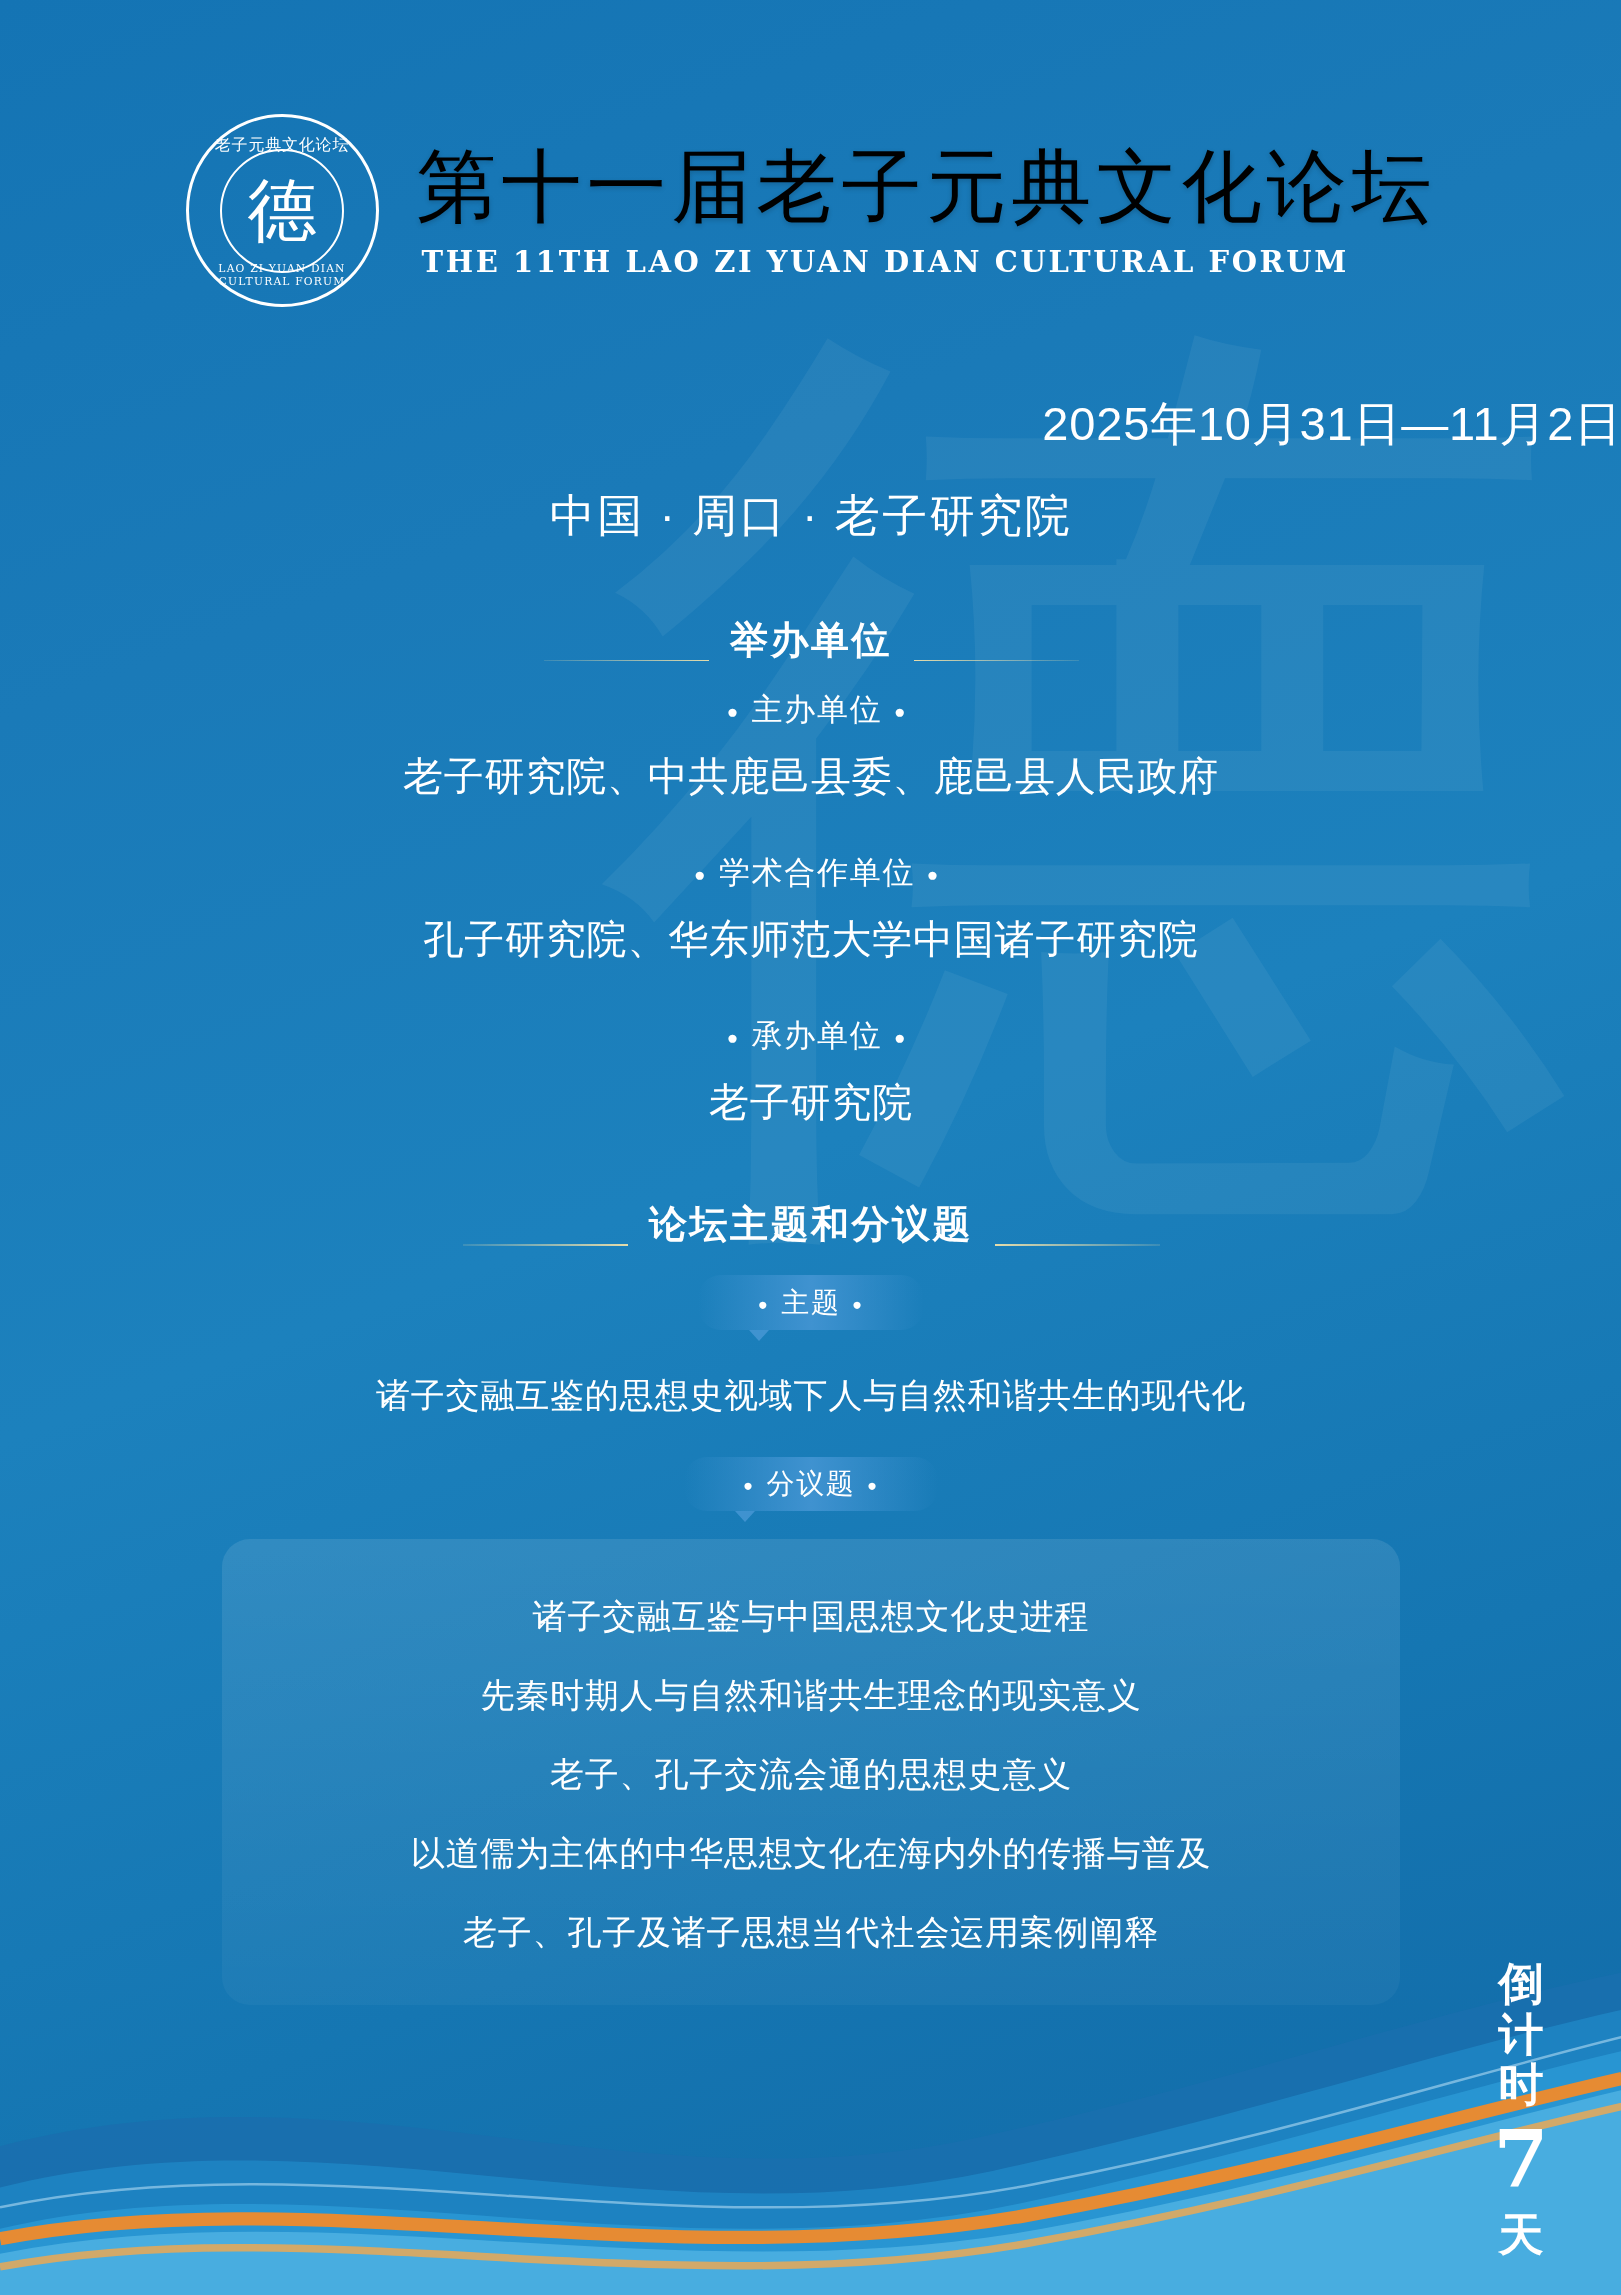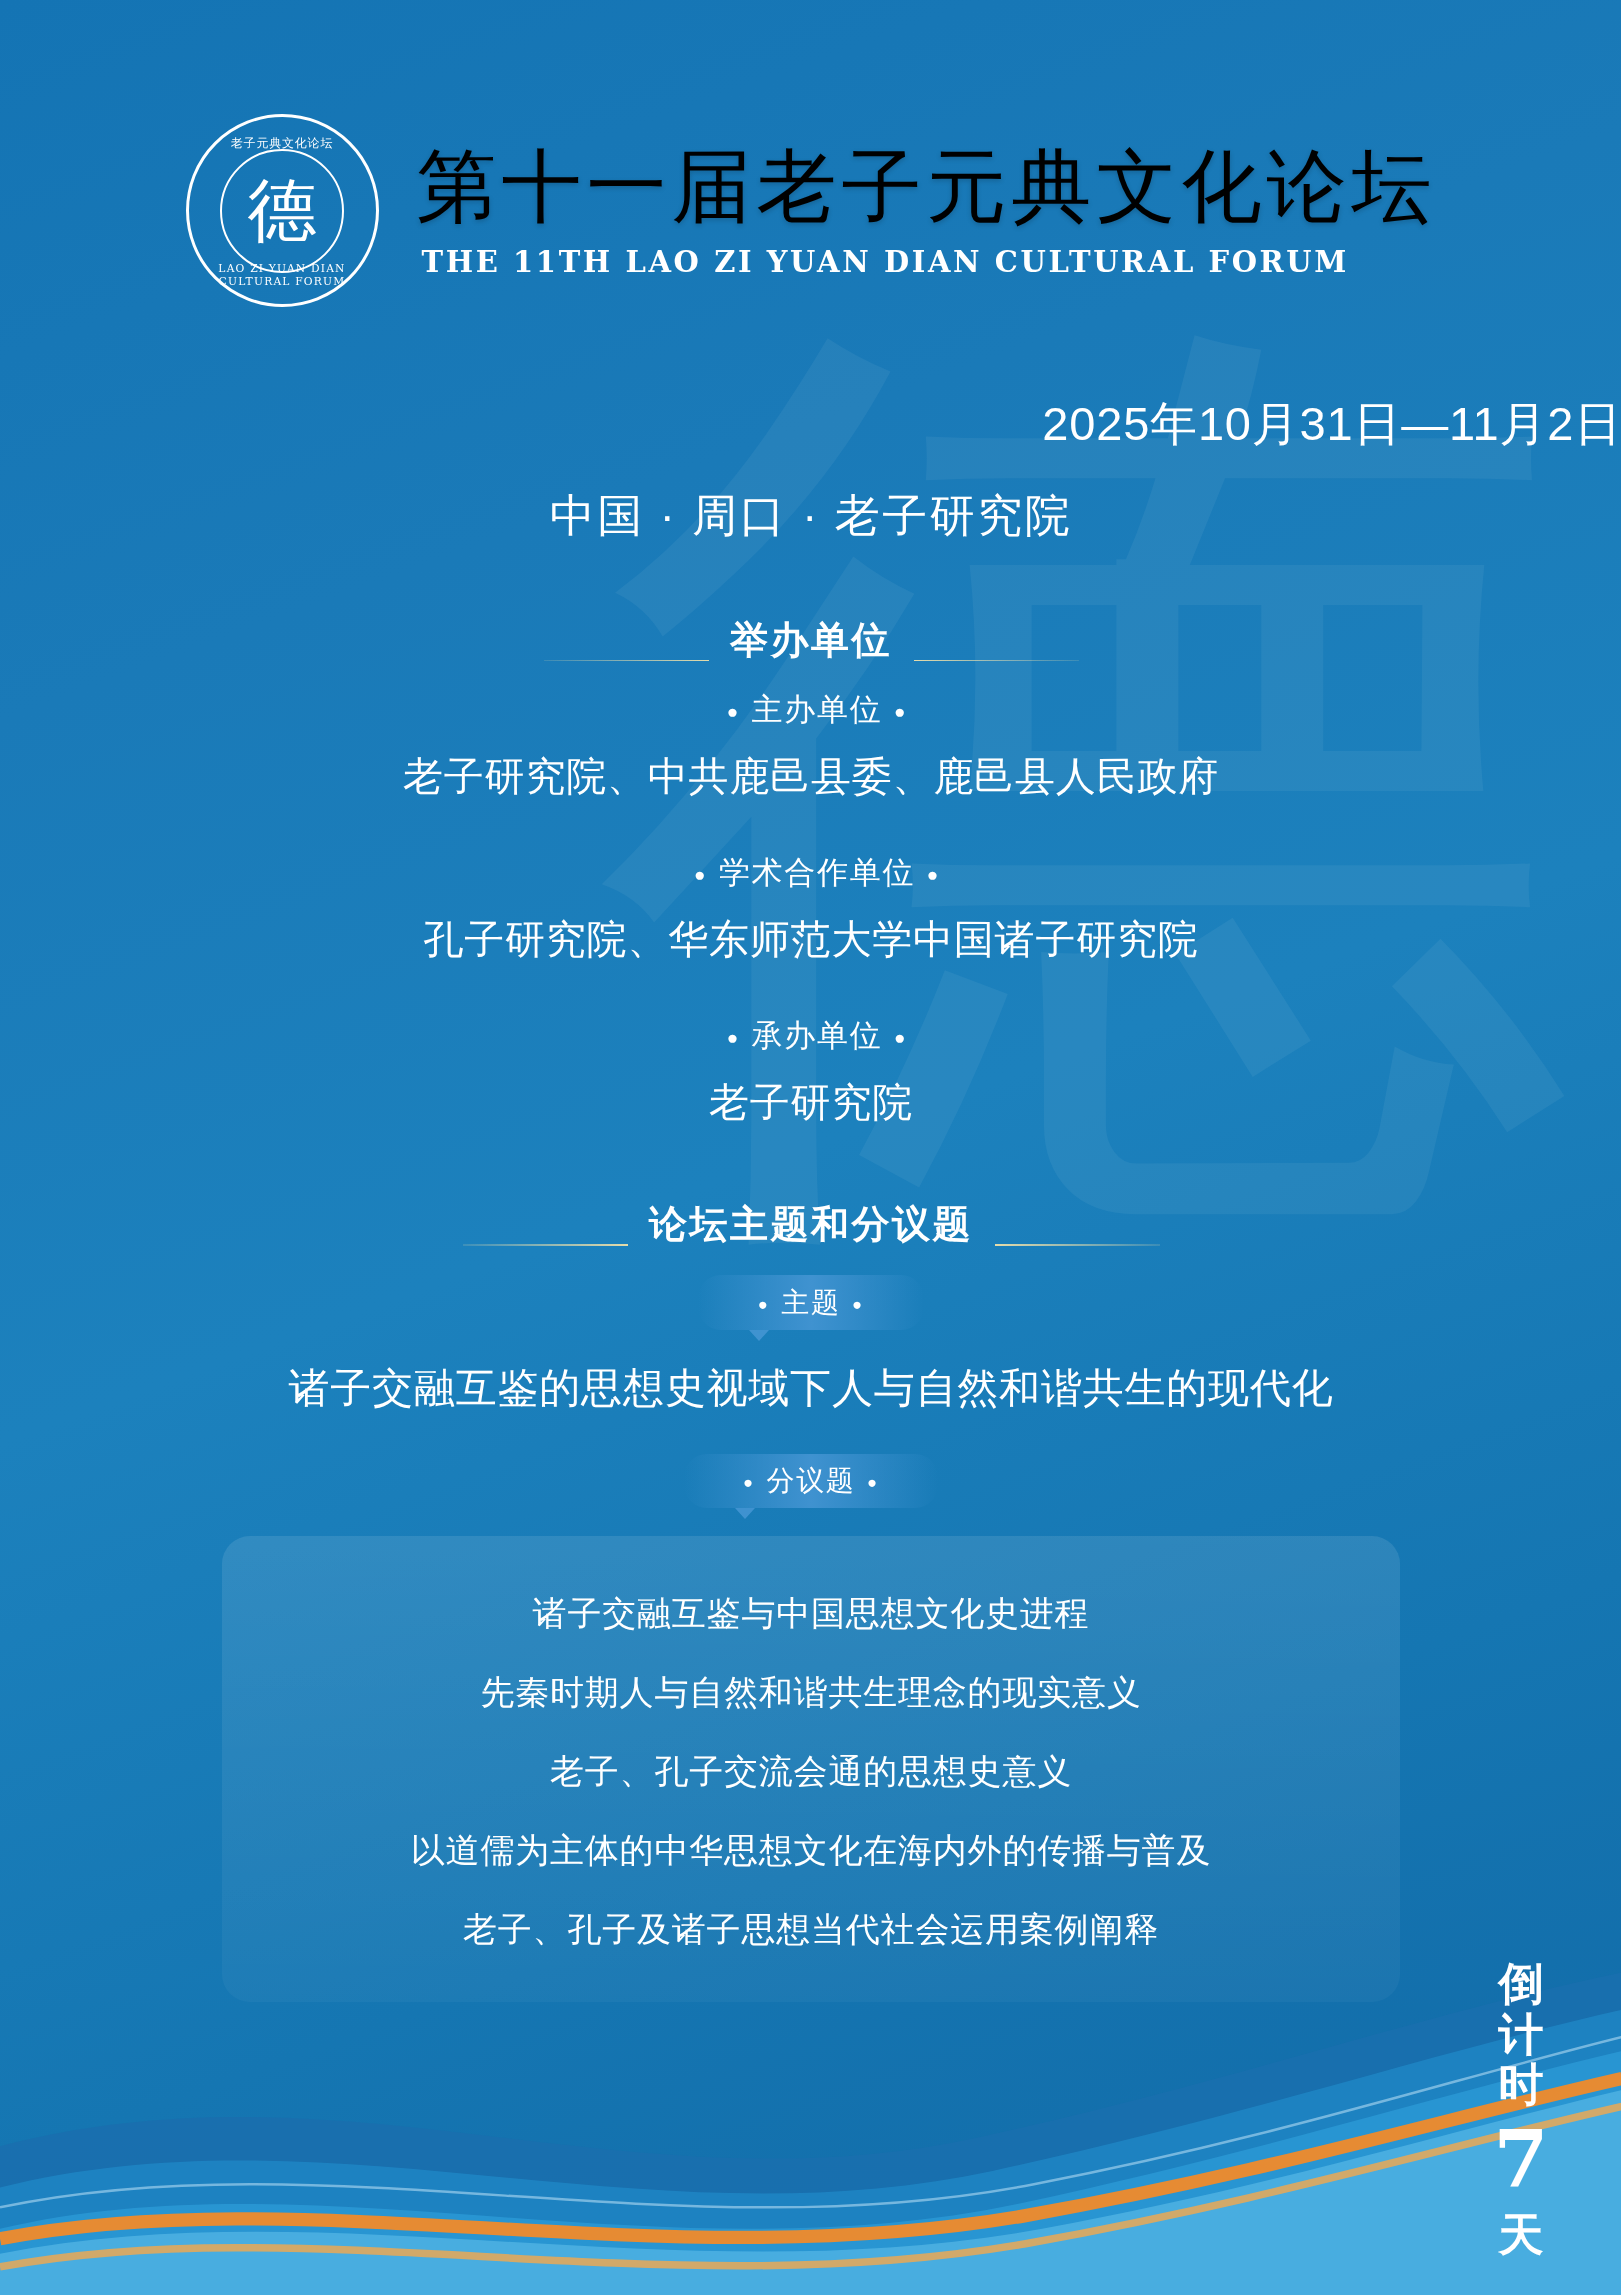--- a/index.html
+++ b/index.html
@@ -61,21 +61,21 @@
   .seal-glyph {
     font-family: "DejaVu Serif", "Liberation Serif", serif;
     font-size: 69px;
     color: #ffffff;
     line-height: 1;
   }
   .seal-top-text, .seal-bottom-text {
     position: absolute;
     width: 100%;
     text-align: center;
-    font-size: 12px;
+    font-size: 16px;
     letter-spacing: 0.8px;
     color: #ffffff;
     font-family: "DejaVu Serif", "Liberation Serif", serif;
   }
   .seal-top-text { top: 18px; }
   .seal-bottom-text { bottom: 16.5px; font-size: 10.7px; letter-spacing: 1.2px; }
 
   .title-block { display: flex; flex-direction: column; }
   .main-title {
     font-family: "DejaVu Serif", "Liberation Serif", serif;
@@ -174,23 +174,23 @@
     left: 51px;
     bottom: -10.7px;
     width: 0; height: 0;
     border-left: 10.7px solid transparent;
     border-right: 10.7px solid transparent;
     border-top: 11.6px solid rgba(70,150,212,0.85);
   }
 
   .theme-text {
     text-align: center;
-    font-size: 41px;
-    letter-spacing: 0.8px;
-    margin-top: 31px;
+    font-size: 34px;
+    letter-spacing: 0.8px;
+    margin-top: 43px;
     color: #ffffff;
   }
 
   .subtopics {
     margin: 28px auto 0;
     width: 1178px;
     background: linear-gradient(180deg, rgba(255,255,255,0.10), rgba(255,255,255,0.035));
     border-radius: 28px;
     padding: 38px 0 33px;
   }

